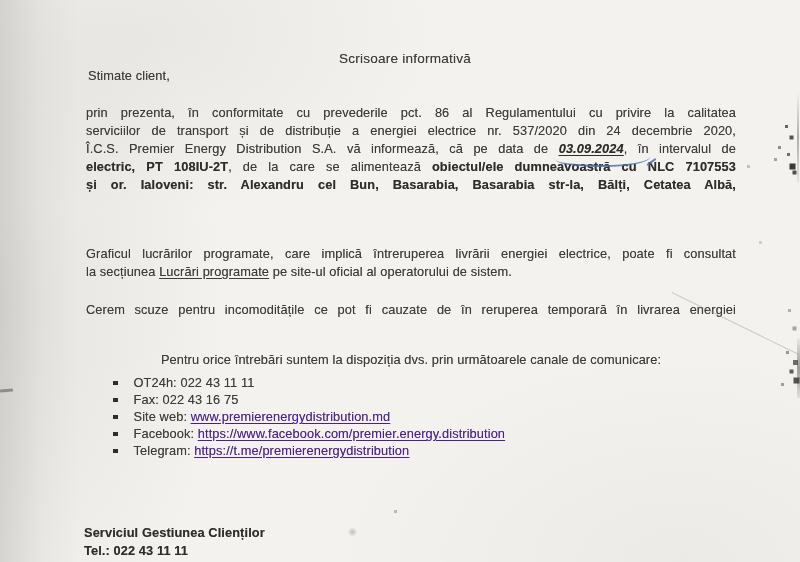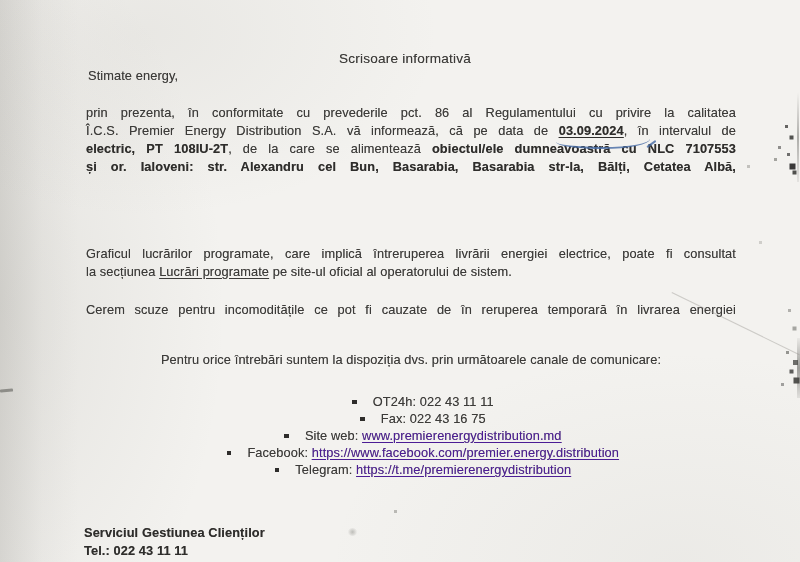--- a/index.html
+++ b/index.html
@@ -25,29 +25,29 @@
   .link{color:#4c1d95;}
   .title{top:50px;left:80px;width:650px;text-align:center;font-size:13.6px;letter-spacing:.2px;}
   .salutation{top:67px;left:88px;}
   .para{left:86px;width:650px;}
   .p1{top:104px;}
   .p2{top:245px;}
   .p3{top:301px;}
   .p4{top:351px;text-align:center;}
   .tl{height:18px;line-height:18px;overflow:visible;}
   .just{text-align:justify;text-align-last:justify;text-justify:inter-word;}
-  .bullets{top:393px;left:113px;width:620px;text-align:center;}
+  .bullets{top:374px;left:113px;width:620px;}
   .bullets .tl{height:17px;line-height:17px;}
   .bullets .tl::before{
     content:"";display:inline-block;width:4.5px;height:4.5px;background:#2e2d2b;
     margin-right:16px;vertical-align:2px;
   }
   .footer{top:524px;left:84px;font-weight:700;color:#2e2d2b;line-height:18px;}
   
-  .mark{position:relative;display:inline-block;}
+  .mark{position:relative;display:inline-block;font-style:italic;}
   .mark::after{
     content:"";position:absolute;left:-3px;right:-26px;bottom:-9px;height:10px;
     border-bottom:2.4px solid rgba(72,108,166,.82);
     border-radius:0 0 50% 50% / 0 0 10px 7px;
   }
   .mark::before{
     content:"";position:absolute;right:-33px;bottom:-5px;width:11px;height:2.4px;
     background:rgba(72,108,166,.82);transform:rotate(-36deg);border-radius:2px;
   }
   
@@ -82,24 +82,25 @@
   .smudge{position:absolute;left:347px;top:528px;width:11px;height:8px;border-radius:50%;
     background:radial-gradient(circle, rgba(110,110,104,.4), rgba(110,110,104,0) 70%);}
 </style>
 </head>
 <body>
 
 <div class="doc">
 
   <div class="abs txt title">Scrisoare informativă</div>
 
-  <div class="abs txt salutation">Stimate energy,</div>
+  <div class="abs txt salutation">Stimate client,</div>
 
   <div class="abs txt para p1">
       <div class="tl just"><span class="">prin prezenta, în conformitate cu prevederile pct. 86 al Regulamentului cu privire la calitatea</span></div>
+      <div class="tl just"><span class="">serviciilor de transport și de distribuție a energiei electrice nr. 537/2020 din 24 decembrie 2020,</span></div>
       <div class="tl just"><span class="">Î.C.S. Premier Energy Distribution S.A. vă informează, că pe data de </span><span class="b u mark">03.09.2024</span><span class="">, în intervalul de</span></div>
       <div class="tl just"><span class="b">electric, PT 108IU-2T</span><span class="">, de la care se alimentează </span><span class="b">obiectul/ele dumneavoastră cu NLC 7107553</span></div>
       <div class="tl just"><span class="b">și or. Ialoveni: str. Alexandru cel Bun, Basarabia, Basarabia str-la, Bălți, Cetatea Albă,</span></div>
     </div>
 
   <div class="abs txt para p2">
       <div class="tl just"><span class="">Graficul lucrărilor programate, care implică întreruperea livrării energiei electrice, poate fi consultat</span></div>
       <div class="tl"><span class="">la secțiunea </span><span class="u">Lucrări programate</span><span class=""> pe site-ul oficial al operatorului de sistem.</span></div>
     </div>
 

